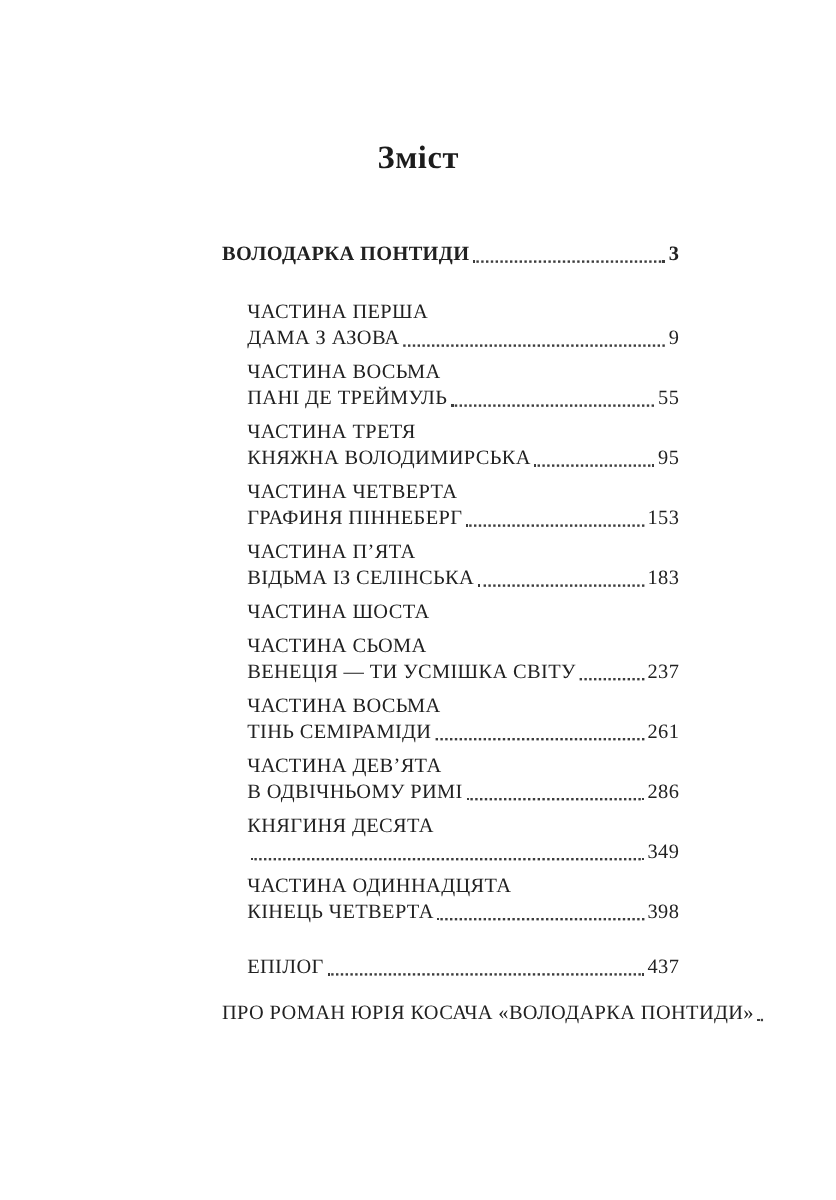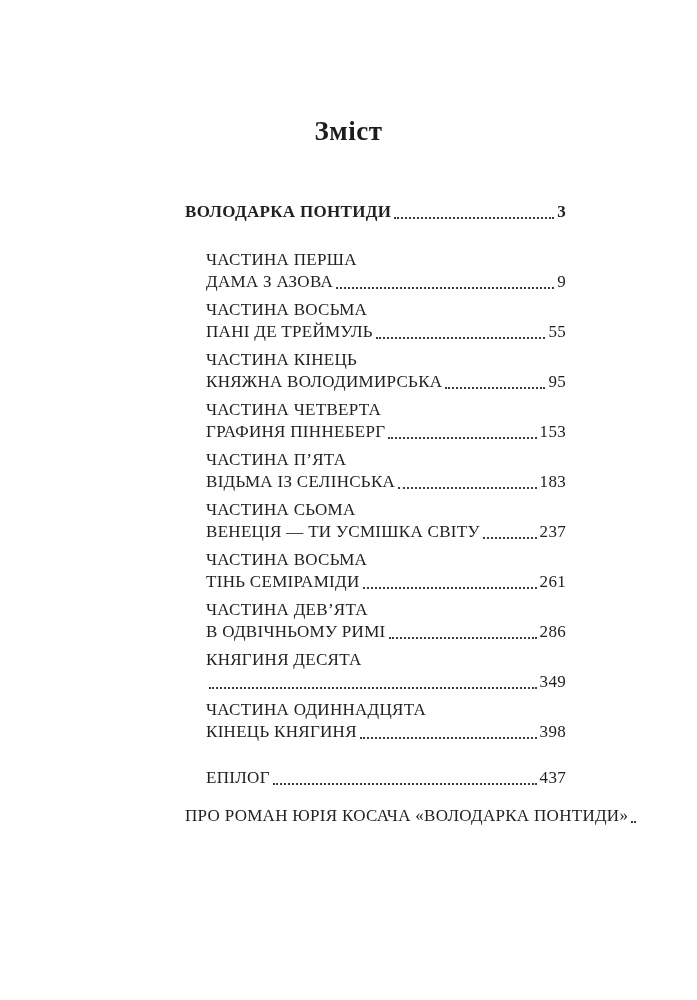--- a/index.html
+++ b/index.html
@@ -81,21 +81,21 @@
     <div class="entry indent">
       <div class="part-name">ЧАСТИНА ВОСЬМА</div>
       <div class="line">
         <span class="t">ПАНІ ДЕ ТРЕЙМУЛЬ</span>
         <span class="dots"></span>
         <span class="pg">55</span>
       </div>
     </div>
 
     <div class="entry indent">
-      <div class="part-name">ЧАСТИНА КІНЕЦЬ</div>
+      <div class="part-name">ЧАСТИНА ТРЕТЯ</div>
       <div class="line">
         <span class="t">КНЯЖНА ВОЛОДИМИРСЬКА</span>
         <span class="dots"></span>
         <span class="pg">95</span>
       </div>
     </div>
 
     <div class="entry indent">
       <div class="part-name">ЧАСТИНА ЧЕТВЕРТА</div>
       <div class="line">
@@ -108,20 +108,21 @@
     <div class="entry indent">
       <div class="part-name">ЧАСТИНА П’ЯТА</div>
       <div class="line">
         <span class="t">ВІДЬМА ІЗ СЕЛІНСЬКА</span>
         <span class="dots"></span>
         <span class="pg">183</span>
       </div>
     </div>
 
     <div class="entry indent">
+      <div class="part-name">ЧАСТИНА ШОСТА</div>
     </div>
 
     <div class="entry indent">
       <div class="part-name">ЧАСТИНА СЬОМА</div>
       <div class="line">
         <span class="t">ВЕНЕЦІЯ — ТИ УСМІШКА СВІТУ</span>
         <span class="dots"></span>
         <span class="pg">237</span>
       </div>
     </div>
@@ -148,21 +149,21 @@
       <div class="part-name">КНЯГИНЯ ДЕСЯТА</div>
       <div class="line">
         <span class="dots"></span>
         <span class="pg">349</span>
       </div>
     </div>
 
     <div class="entry indent">
       <div class="part-name">ЧАСТИНА ОДИННАДЦЯТА</div>
       <div class="line">
-        <span class="t">КІНЕЦЬ КНЯГИНЯ</span>
+        <span class="t">КІНЕЦЬ ЧЕТВЕРТА</span>
         <span class="dots"></span>
         <span class="pg">398</span>
       </div>
     </div>
 
     <div class="entry indent epilog">
       <div class="line">
         <span class="t">ЕПІЛОГ</span>
         <span class="dots"></span>
         <span class="pg">437</span>

